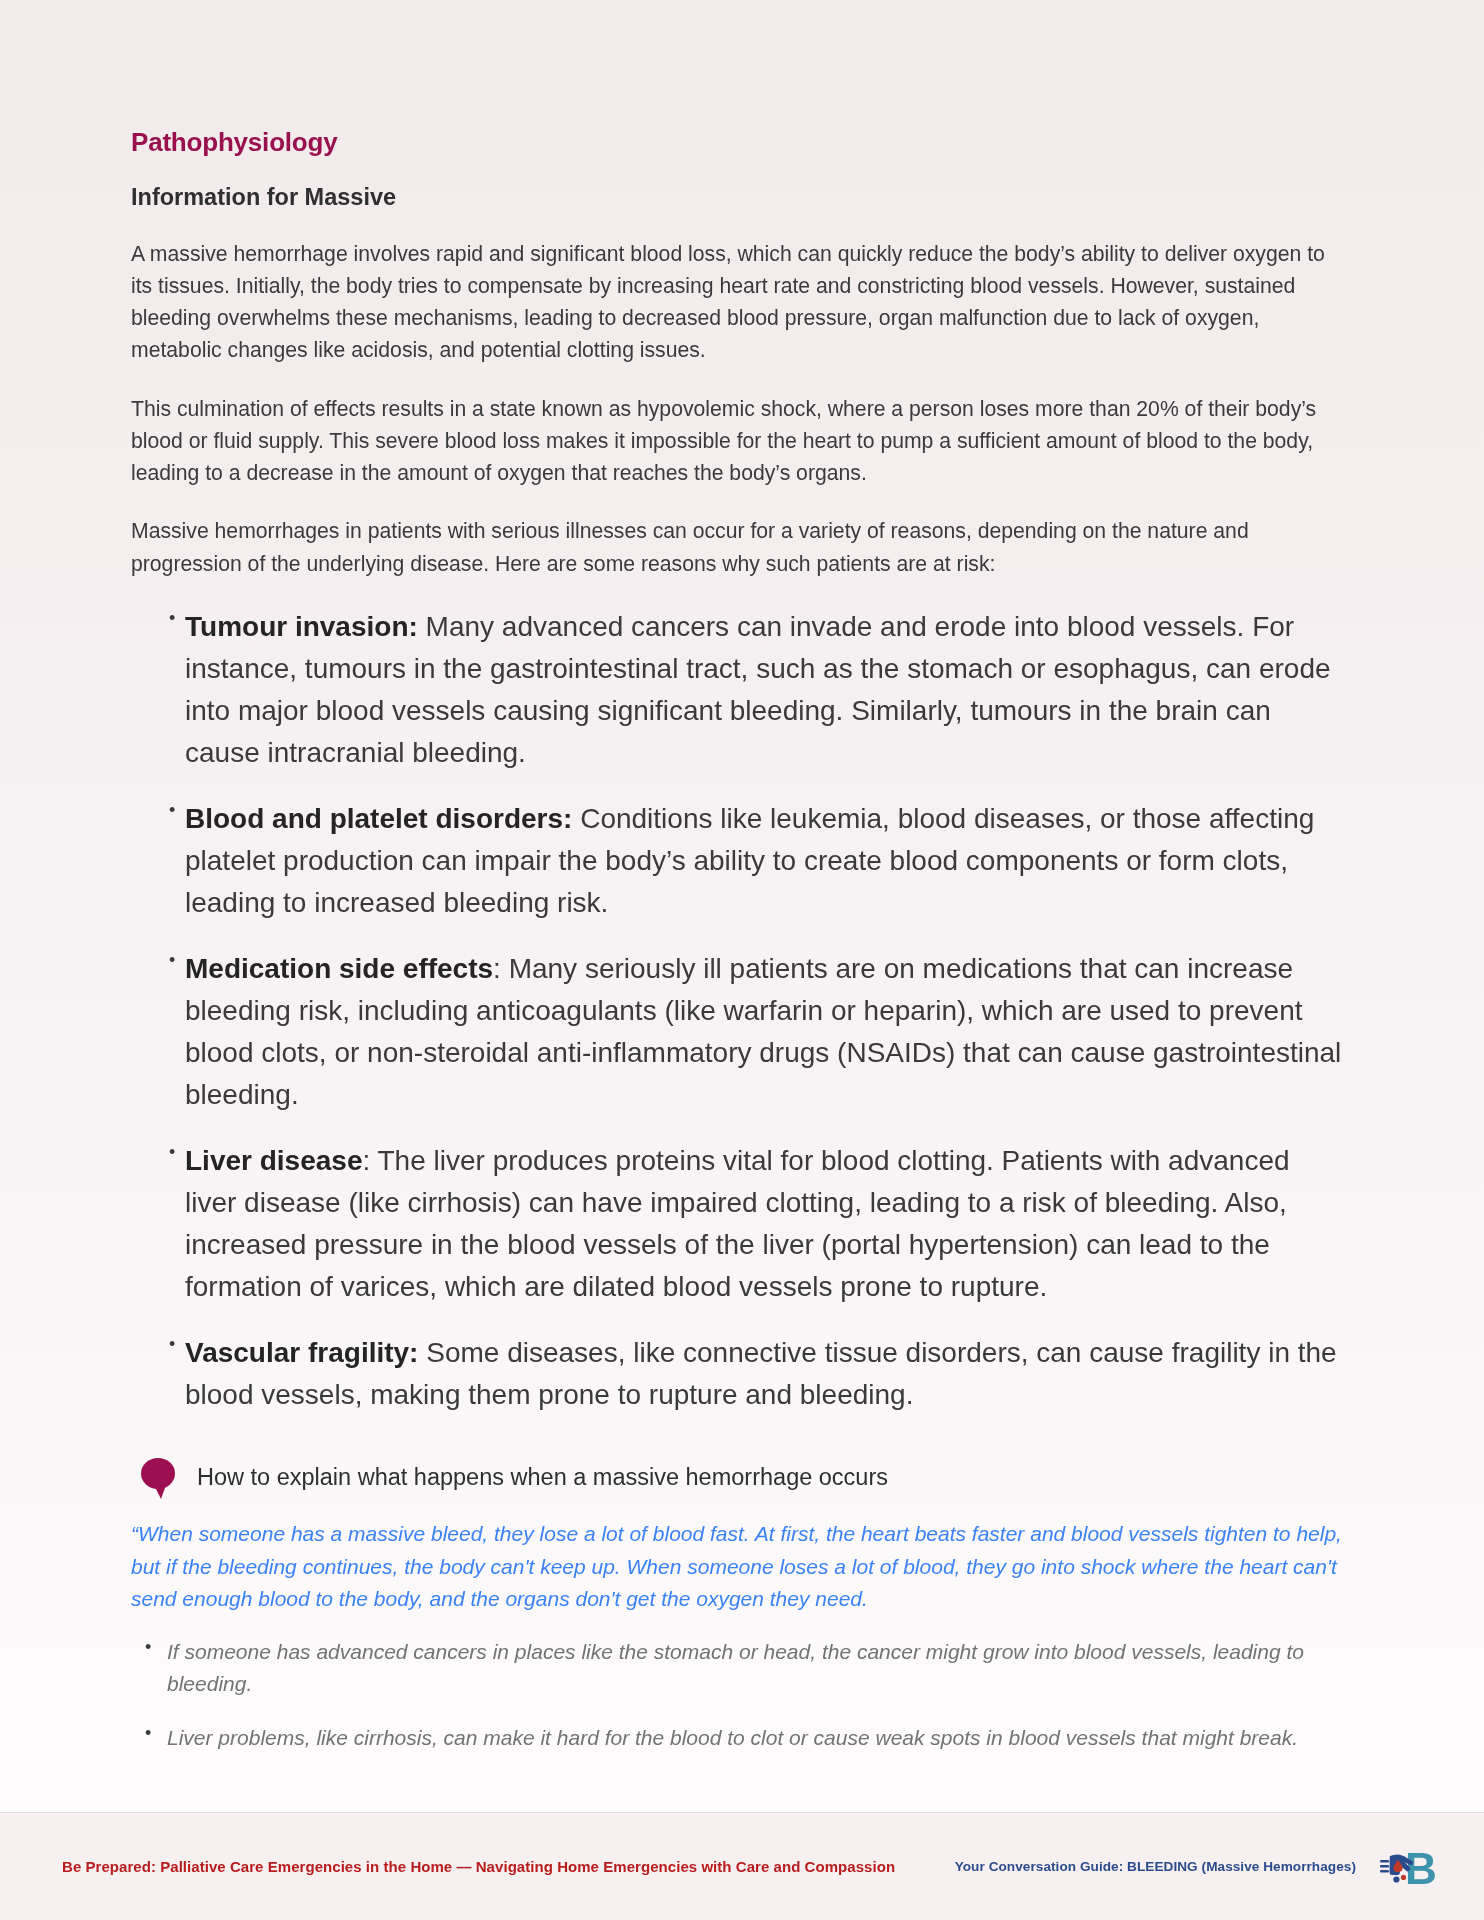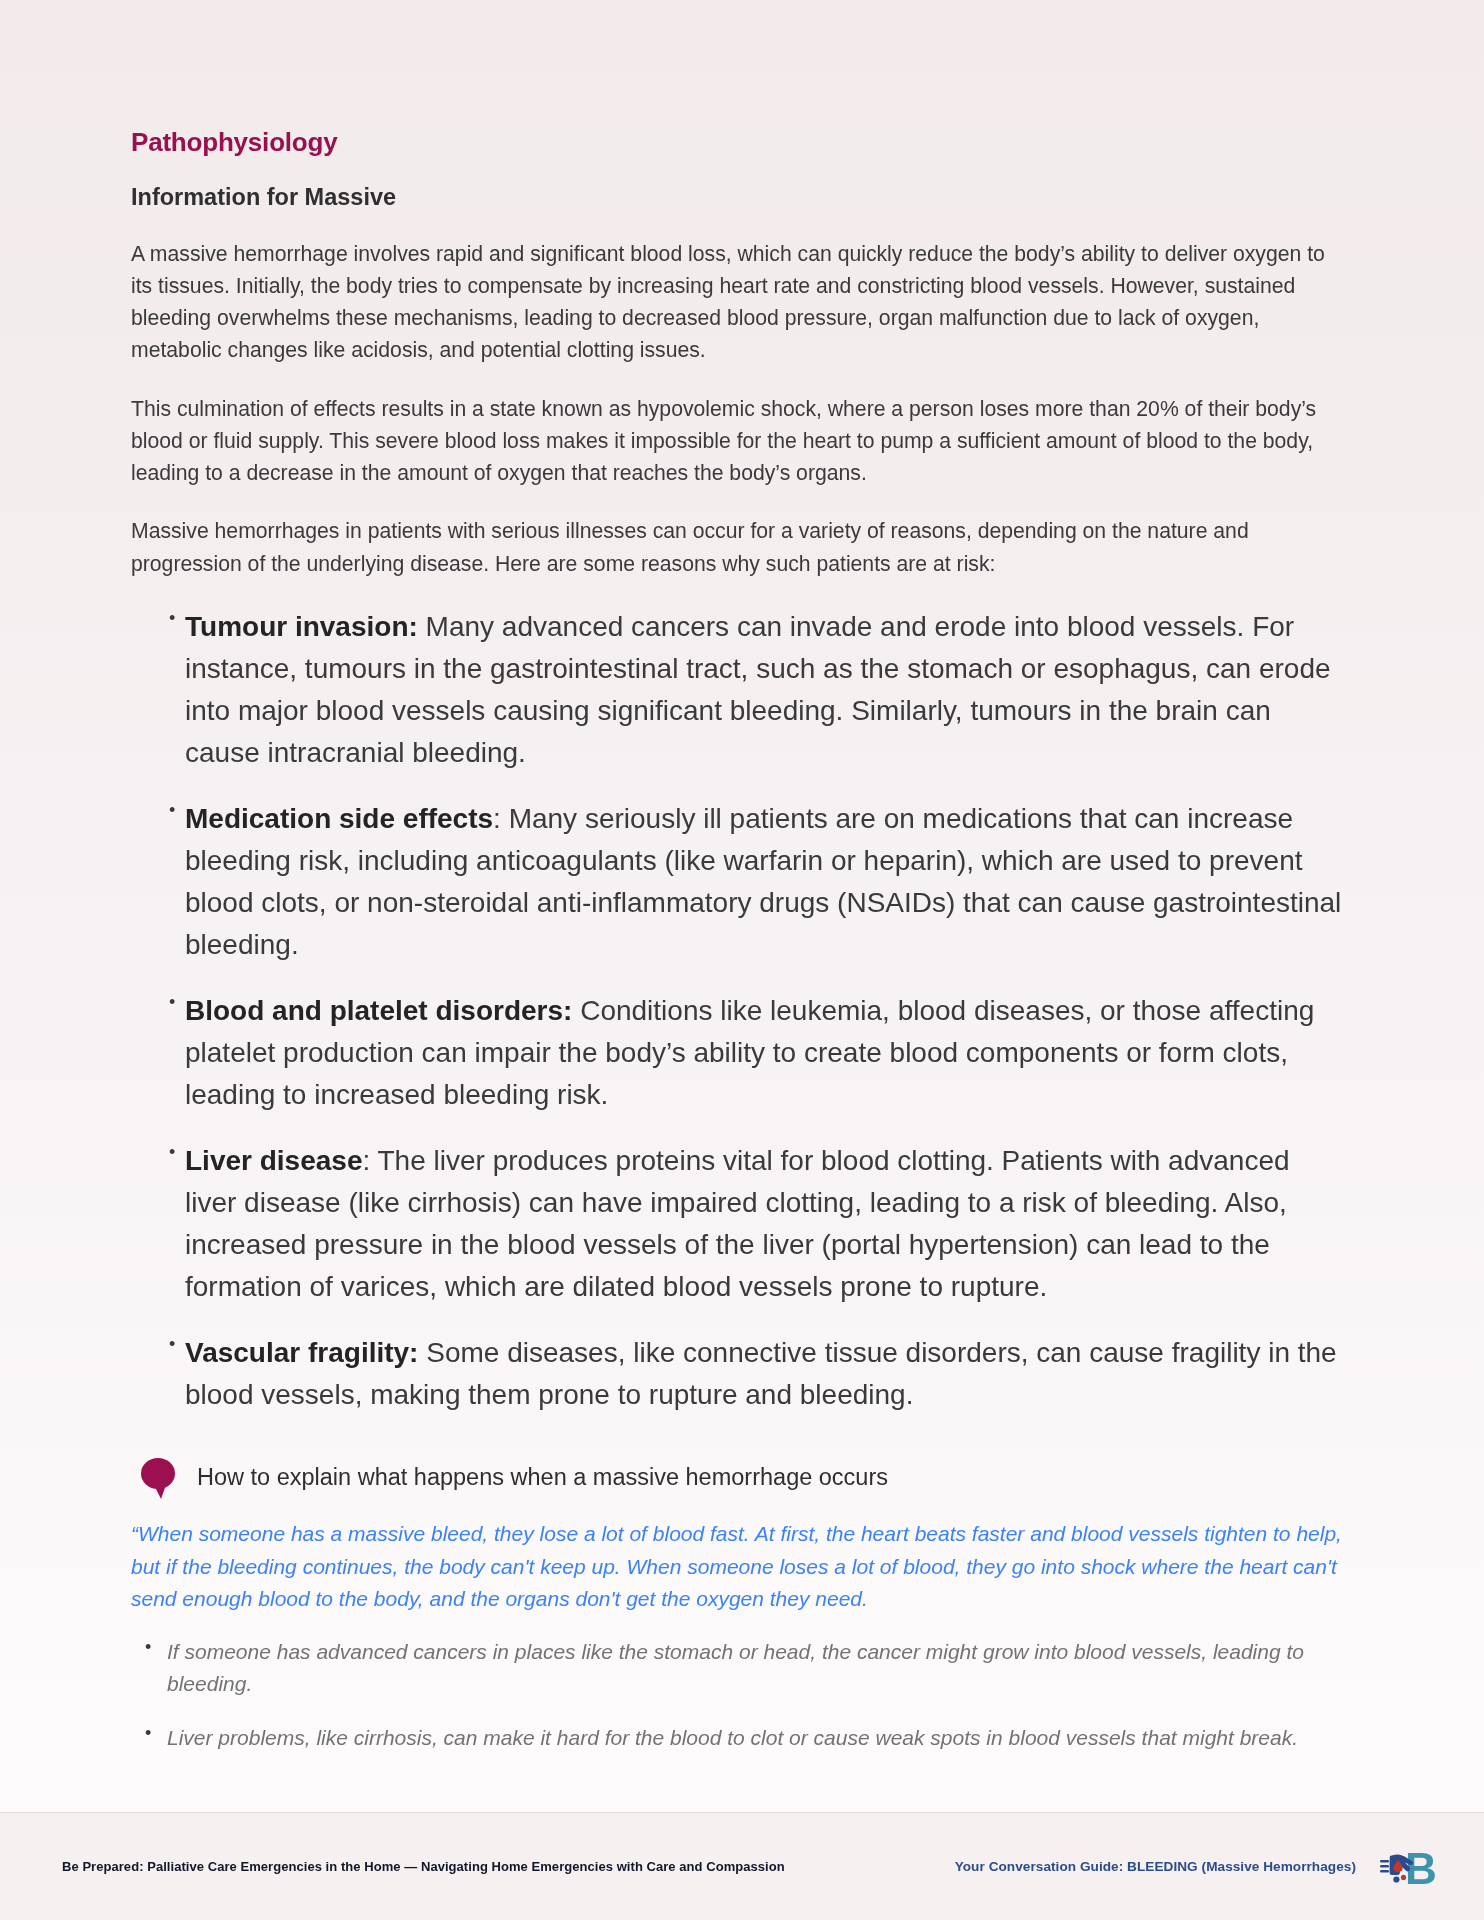--- a/index.html
+++ b/index.html
@@ -159,23 +159,23 @@
   .footer {
     position: absolute;
     left: 0; right: 0; top: 1px; bottom: 0;
     background: #f6f0f1;
     display: flex;
     align-items: center;
     padding: 0 48px 0 62px;
     box-sizing: border-box;
   }
   .footer-left {
-    font-size: 13px;
-    font-weight: bold;
-    color: #0f172a;
+    font-size: 15px;
+    font-weight: bold;
+    color: #b91c1c;
     letter-spacing: 0.05px;
     white-space: nowrap;
   }
   .footer-spacer { flex: 1 1 auto; }
   .footer-right {
     font-size: 13.6px;
     font-weight: bold;
     color: #2b4c8c;
     letter-spacing: 0.05px;
     white-space: nowrap;
@@ -202,24 +202,24 @@
 
       <p class="body-para">A massive hemorrhage involves rapid and significant blood loss, which can quickly reduce the body’s ability to deliver oxygen to its tissues. Initially, the body tries to compensate by increasing heart rate and constricting blood vessels. However, sustained bleeding overwhelms these mechanisms, leading to decreased blood pressure, organ malfunction due to lack of oxygen, metabolic changes like acidosis, and potential clotting issues.</p>
       <p class="body-para">This culmination of effects results in a state known as hypovolemic shock, where a person loses more than 20% of their body’s blood or fluid supply. This severe blood loss makes it impossible for the heart to pump a sufficient amount of blood to the body, leading to a decrease in the amount of oxygen that reaches the body’s organs.</p>
       <p class="body-para">Massive hemorrhages in patients with serious illnesses can occur for a variety of reasons, depending on the nature and progression of the underlying disease. Here are some reasons why such patients are at risk:</p>
 
       <ul class="reason-list">
         <li>
           <span class="lead">Tumour invasion:</span><span> Many advanced cancers can invade and erode into blood vessels. For instance, tumours in the gastrointestinal tract, such as the stomach or esophagus, can erode into major blood vessels causing significant bleeding. Similarly, tumours in the brain can cause intracranial bleeding.</span>
         </li>
         <li>
+          <span class="lead">Blood and platelet disorders:</span><span> Conditions like leukemia, blood diseases, or those affecting platelet production can impair the body’s ability to create blood components or form clots, leading to increased bleeding risk.</span>
+        </li>
+        <li>
           <span class="lead">Medication side effects</span><span>: Many seriously ill patients are on medications that can increase bleeding risk, including anticoagulants (like warfarin or heparin), which are used to prevent blood clots, or non-steroidal anti-inflammatory drugs (NSAIDs) that can cause gastrointestinal bleeding.</span>
-        </li>
-        <li>
-          <span class="lead">Blood and platelet disorders:</span><span> Conditions like leukemia, blood diseases, or those affecting platelet production can impair the body’s ability to create blood components or form clots, leading to increased bleeding risk.</span>
         </li>
         <li>
           <span class="lead">Liver disease</span><span>: The liver produces proteins vital for blood clotting. Patients with advanced liver disease (like cirrhosis) can have impaired clotting, leading to a risk of bleeding. Also, increased pressure in the blood vessels of the liver (portal hypertension) can lead to the formation of varices, which are dilated blood vessels prone to rupture.</span>
         </li>
         <li>
           <span class="lead">Vascular fragility:</span><span> Some diseases, like connective tissue disorders, can cause fragility in the blood vessels, making them prone to rupture and bleeding.</span>
         </li>
       </ul>
 
       <div class="callout">

